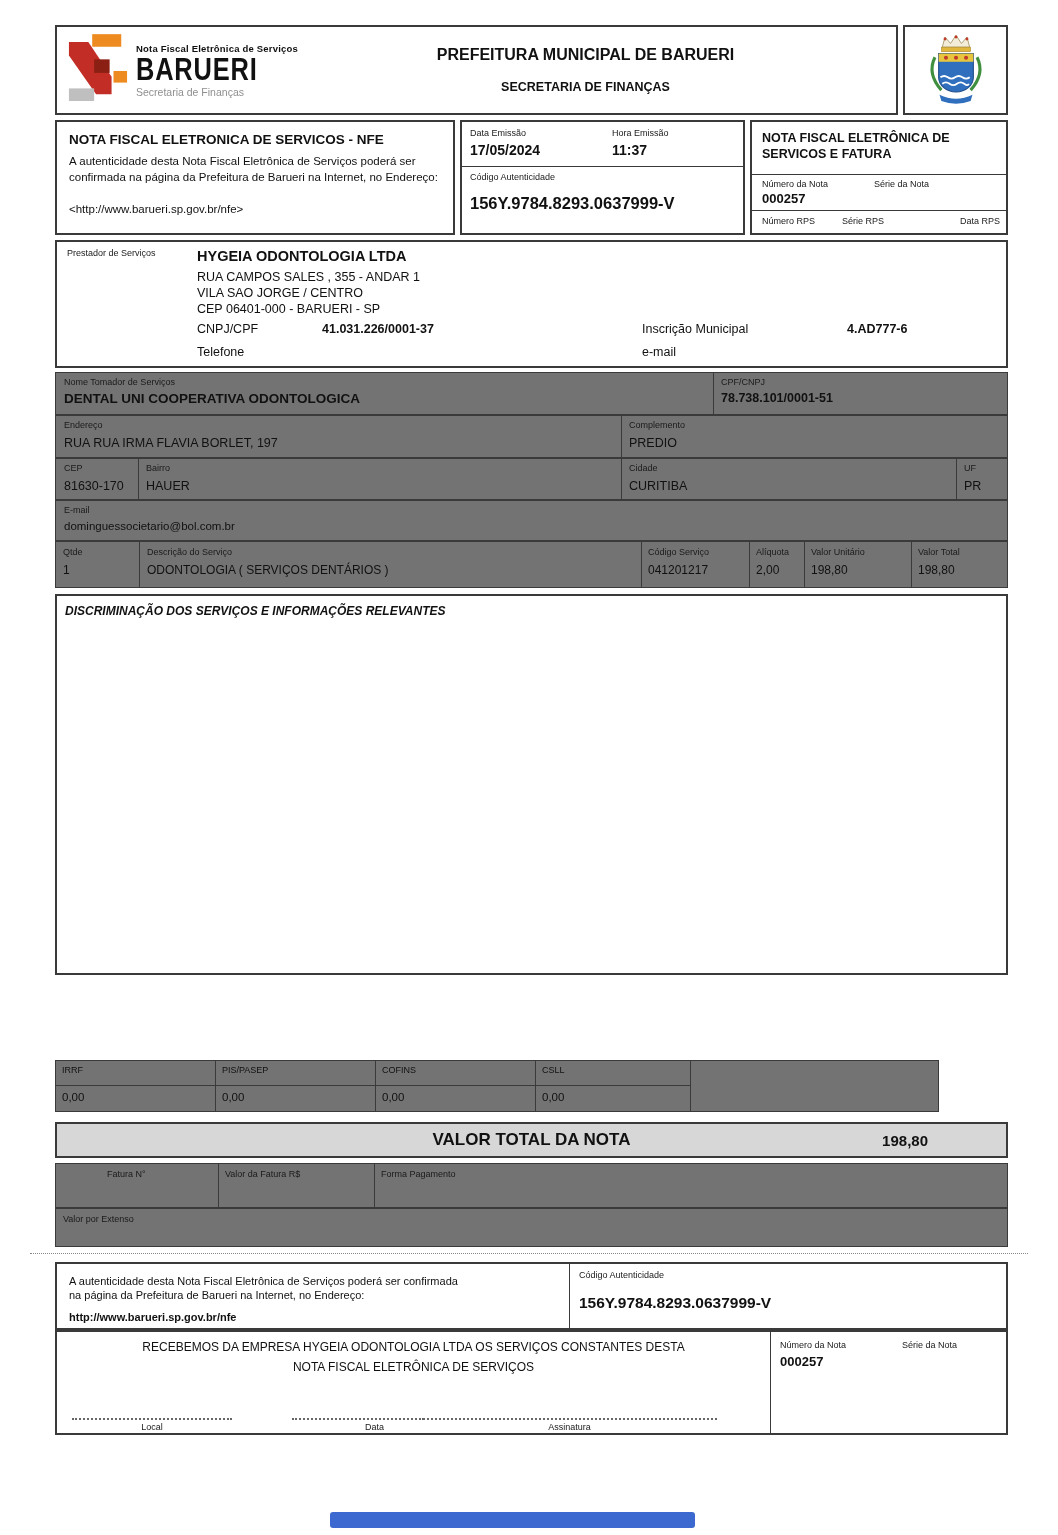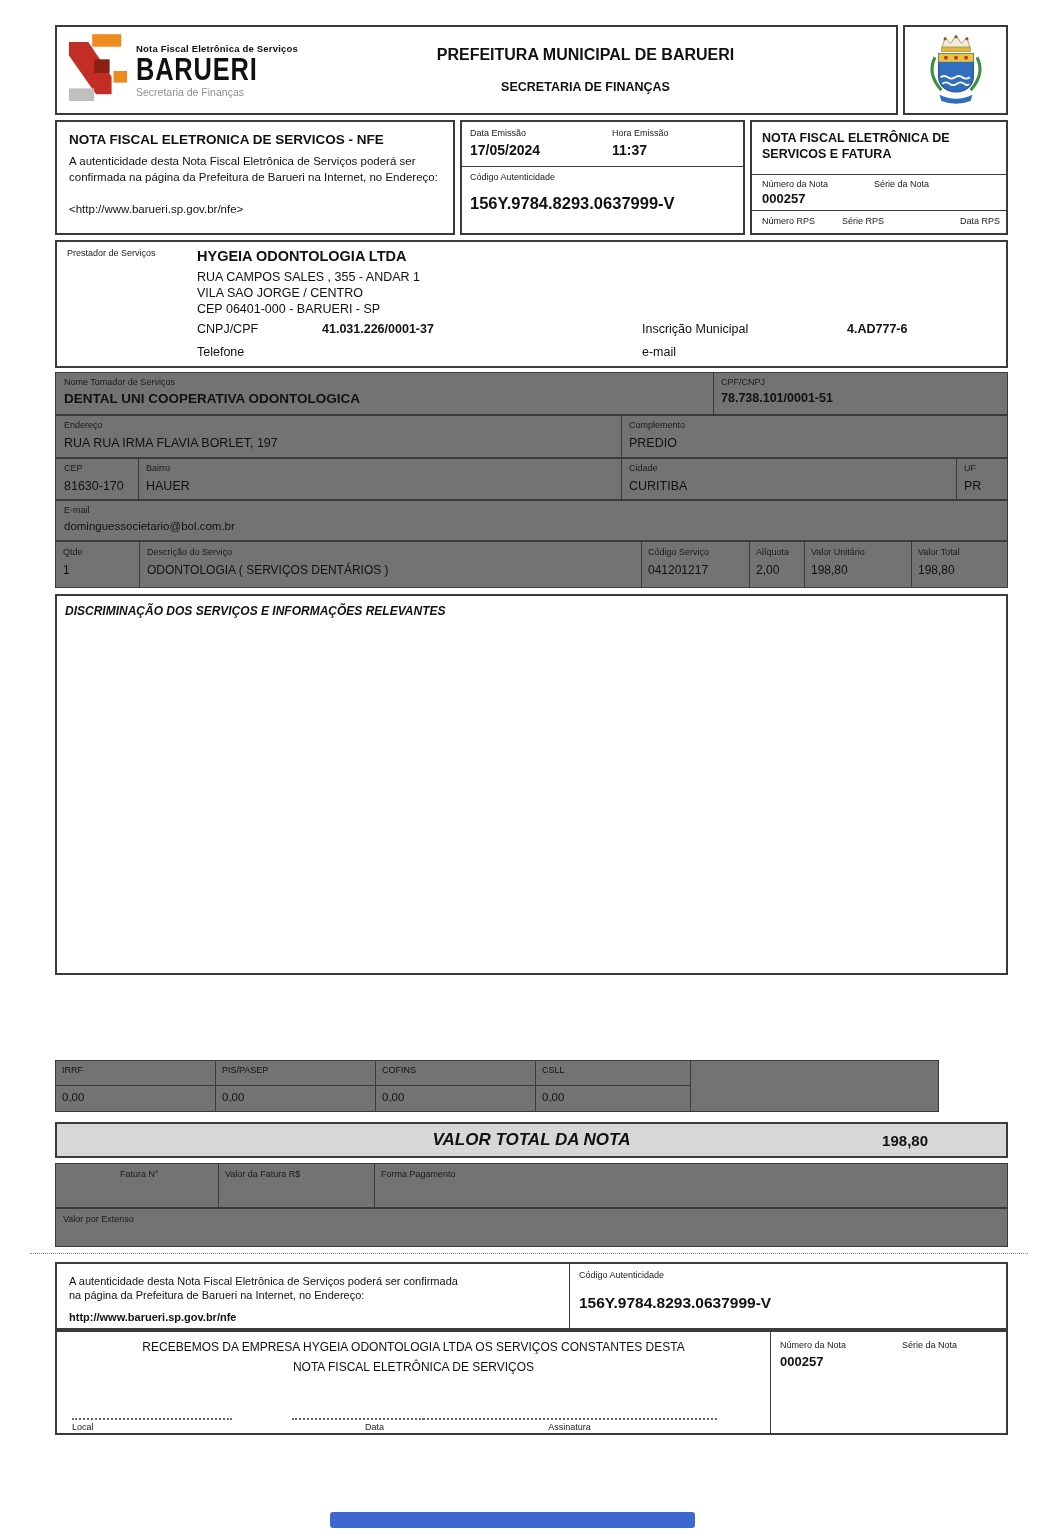--- a/index.html
+++ b/index.html
@@ -31,21 +31,21 @@
   .logo-sub { font-size:10.5px; color:#8f8f8f; margin-top:1px; white-space:nowrap; }
   .hdr-titles { flex:1; text-align:center; padding-right:30px; }
   .hdr-title { font-size:16px; font-weight:bold; }
   .hdr-sub { font-size:12.5px; font-weight:bold; margin-top:16px; }
 
   .tax-col { position:absolute; top:0; height:50px; border-right:1px solid #3a3a3a; }
   .tax-label { height:25px; border-bottom:1px solid #3a3a3a; padding:4px 6px; font-size:9px; }
   .tax-value { padding:5px 6px; font-size:11.5px; }
 
   .totalbar { background:#d7d7d7; }
-  .totalbar .t-label { position:absolute; left:0; right:0; text-align:center; top:6px; font-size:17px; font-weight:bold;font-style:italic; }
+  .totalbar .t-label { position:absolute; left:0; right:0; text-align:center; top:6px; font-size:17px; font-weight:bold; }
   .totalbar .t-value { position:absolute; right:78px; top:8px; font-size:15px; font-weight:bold; }
   .sigline { position:absolute; border-bottom:2px dotted #666; height:0; }
   .cut { position:absolute; left:30px; width:998px; border-top:1.5px dotted #888; }
 
   .wrap-text { position:absolute; font-size:11.5px; line-height:1.35; }
   .scrollthumb { position:absolute; background:#3b69cf; border-radius:3px; }
 </style>
 </head>
 <body>
 
@@ -214,21 +214,21 @@
   </div>
 
   <div class="abs b2 totalbar" style="left:55px; top:1122px; width:953px; height:36px;">
     <div class="t-label">VALOR TOTAL DA NOTA</div>
     <div class="t-value">198,80</div>
   </div>
 
   <div class="abs b1" style="left:55px; top:1163px; width:953px; height:45px;">
     <div class="vline" style="left:162px;"></div>
     <div class="vline" style="left:318px;"></div>
-    <div class="lbl" style="left:20px; top:5px;padding-left:44px;">Fatura N°</div>
+    <div class="lbl" style="left:7px; top:5px;padding-left:44px;">Fatura N°</div>
     <div class="lbl" style="left:169px; top:5px;">Valor da Fatura R$</div>
     <div class="lbl" style="left:325px; top:5px;">Forma Pagamento</div>
   </div>
 
   <div class="abs b1" style="left:55px; top:1208px; width:953px; height:39px;">
     <div class="lbl" style="left:7px; top:5px;">Valor por Extenso</div>
   </div>
 
   <div class="cut" style="top:1253px;"></div>
 
@@ -242,21 +242,21 @@
   </div>
 
   <div class="abs b2" style="left:55px; top:1330px; width:953px; height:105px;">
     <div class="vline" style="left:713px;"></div>
     <div class="abs" style="left:0; top:8px; width:713px; text-align:center; font-size:12px;">RECEBEMOS DA EMPRESA HYGEIA ODONTOLOGIA LTDA OS SERVIÇOS CONSTANTES DESTA</div>
     <div class="abs" style="left:0; top:28px; width:713px; text-align:center; font-size:12px;">NOTA FISCAL ELETRÔNICA DE SERVIÇOS</div>
 
     <div class="sigline" style="left:15px; top:86px; width:160px;"></div>
     <div class="sigline" style="left:235px; top:86px; width:165px;"></div>
     <div class="sigline" style="left:365px; top:86px; width:295px;"></div>
-    <div class="lbl" style="left:15px; top:90px; width:160px; ">Local</div>
+    <div class="lbl" style="left:15px; top:90px; width:160px; text-align:center;">Local</div>
     <div class="lbl" style="left:235px; top:90px; width:165px; text-align:center;">Data</div>
     <div class="lbl" style="left:365px; top:90px; width:295px; text-align:center;">Assinatura</div>
 
     <div class="lbl" style="left:723px; top:8px;">Número da Nota</div>
     <div class="lbl" style="left:845px; top:8px;">Série da Nota</div>
     <div class="val bold" style="left:723px; top:22px; font-size:13px;">000257</div>
   </div>
 
   <div class="scrollthumb" style="left:330px; top:1512px; width:365px; height:16px;"></div>
 

